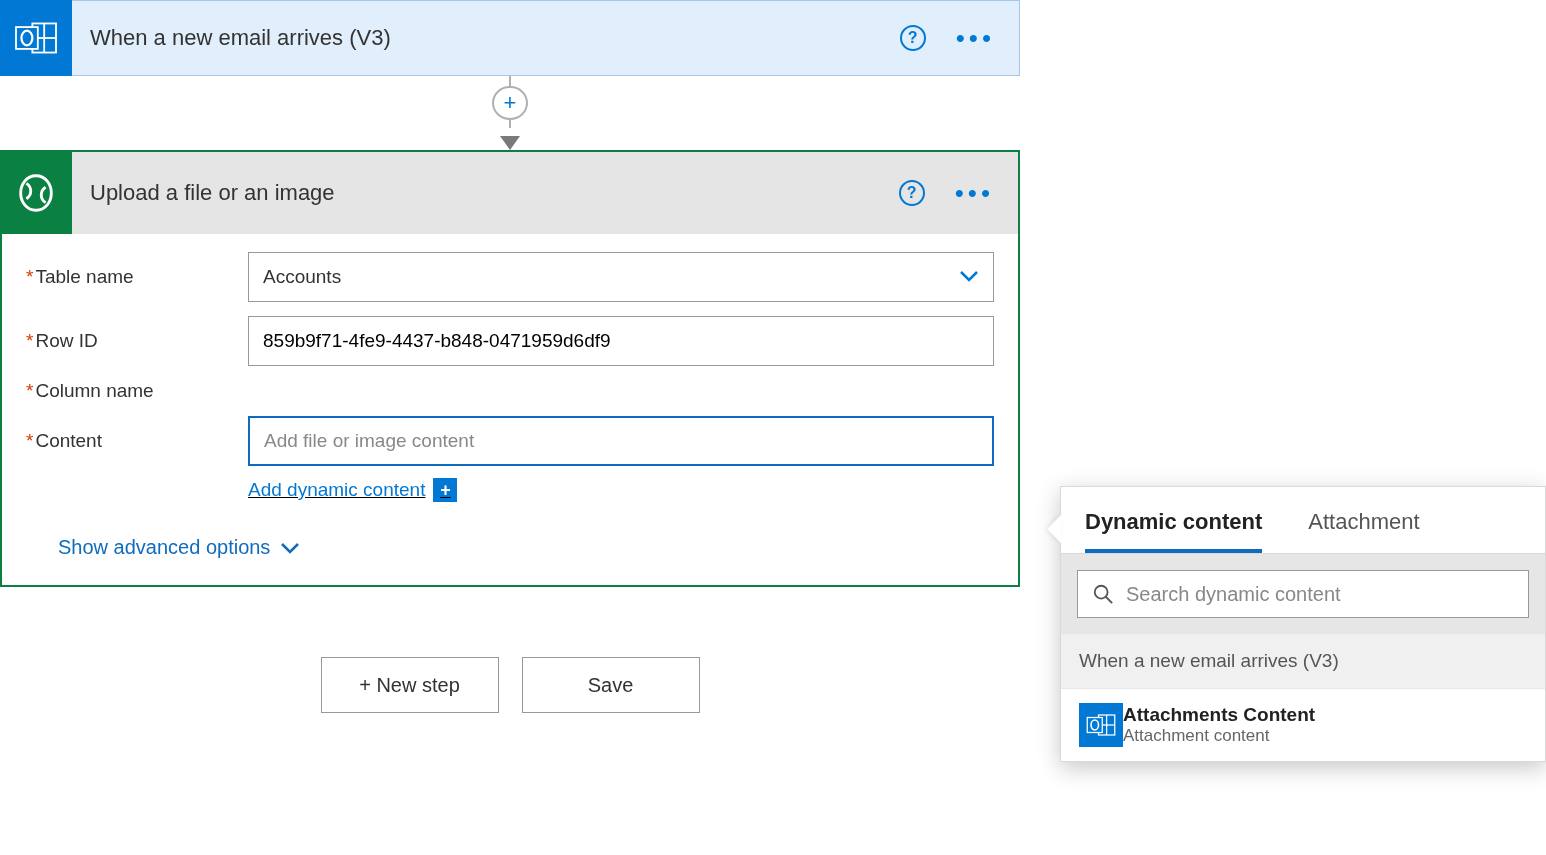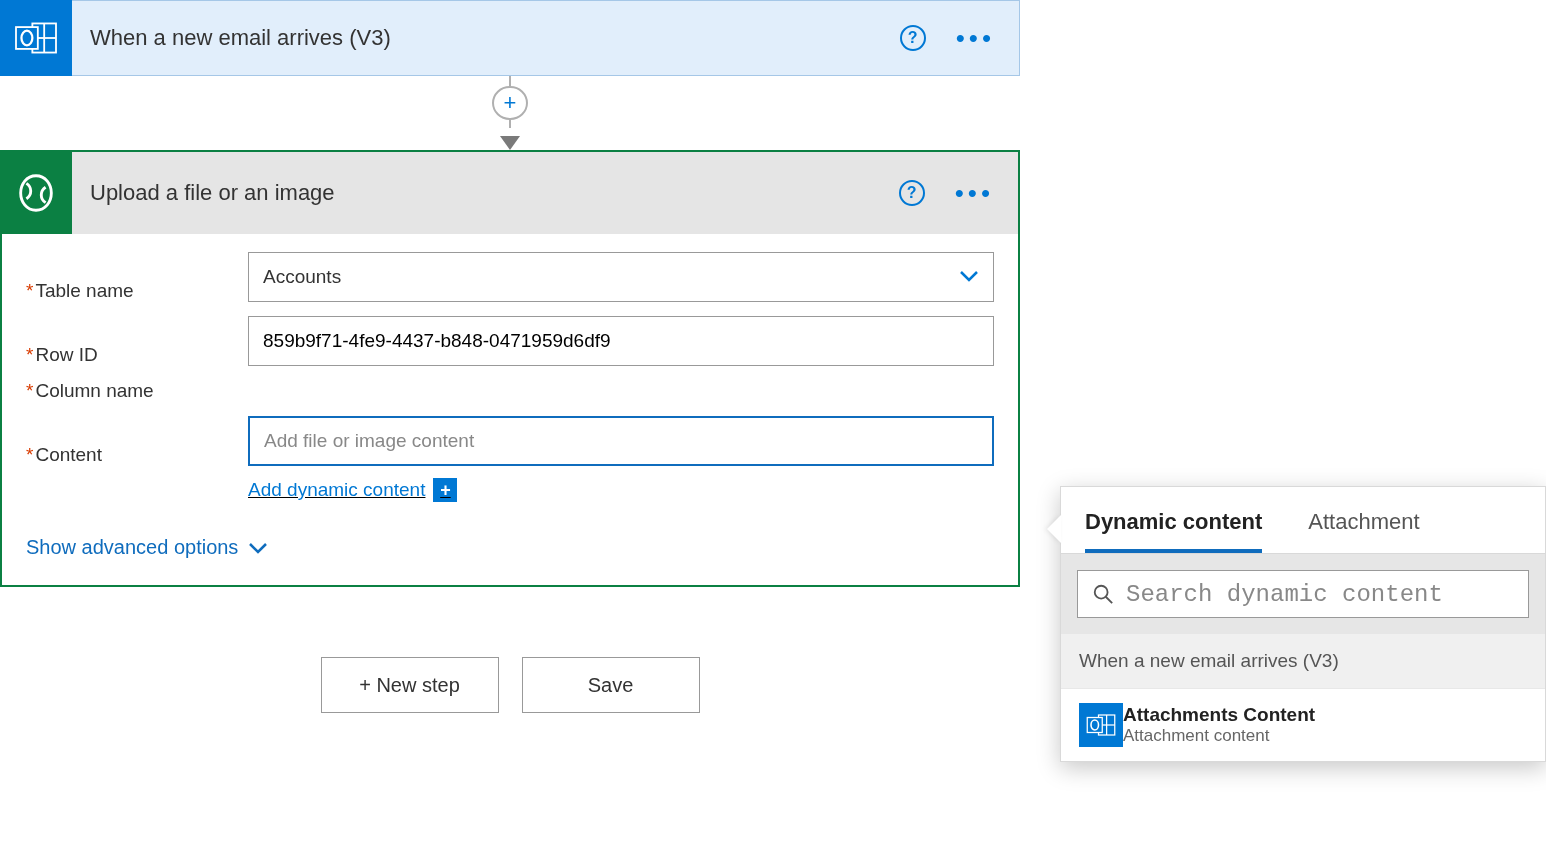--- a/index.html
+++ b/index.html
@@ -99,21 +99,21 @@
     .action-icon {
       width:72px; height:82px; margin:-2px 0 -2px -2px;
       background:#0b8043; display:flex; align-items:center; justify-content:center;
     }
     .action-icon svg { fill:#fff; }
 
     .action-body {
       background:#fff; padding:18px 24px 26px;
     }
     .form-row {
-      display:flex; align-items:flex-end; margin-bottom:14px;
+      display:flex; align-items:center; margin-bottom:14px;
     }
     .form-label {
       width:222px; font-size:19px; color:#333;
     }
     .req { color:#d83b01; margin-right:2px; }
     .form-control {
       flex:1; height:50px; border:1px solid #999;
       display:flex; align-items:center; padding:0 14px;
       font-size:19px; color:#333; background:#fff;
       justify-content:space-between;
@@ -136,21 +136,21 @@
     .add-dynamic-link {
       color:#0078d4; font-size:19px; cursor:pointer;
     }
     .add-dynamic-btn {
       width:24px; height:24px; background:#0078d4; color:#fff;
       display:inline-flex; align-items:center; justify-content:center;
       font-weight:700; font-size:18px; cursor:pointer;
     }
     .adv-link {
       display:flex; align-items:center; gap:10px;
-      color:#0f6cbd; font-size:20px; margin-top:34px; cursor:pointer;
+      color:#0f6cbd; font-size:20px; margin-top:34px; cursor:pointer;margin-left:32px;
     }
 
     
     .bottom-actions {
       display:flex; justify-content:center; gap:23px; margin-top:70px;
     }
     .btn {
       height:56px; min-width:178px; border:1px solid #999; background:#fff;
       font-size:20px; color:#333; display:flex; align-items:center; justify-content:center;
       cursor:pointer;
@@ -180,21 +180,21 @@
     .dyn-tab.active { color:#222; border-bottom-color:#0f6cbd; font-weight:600; }
     .dyn-search-wrap {
       background:#e6e6e6; padding:16px;
     }
     .dyn-search {
       background:#fff; border:1px solid #999; height:48px;
       display:flex; align-items:center; padding:0 14px; gap:12px;
     }
     .dyn-search svg{ fill:#555; }
     .dyn-search input{
-      border:none; outline:none; flex:1; font-size:24px; font-family:Liberation Mono, monospace;
+      border:none; outline:none; flex:1; font-size:20px; font-family:Liberation Sans, sans-serif;
     }
     .dyn-search input::placeholder{ color:#888; }
     .dyn-group-header {
       background:#f0f0f0; padding:16px 18px; font-size:19px; color:#555;
     }
     .dyn-item {
       display:flex; align-items:center; padding:14px 18px;
       border-top:1px solid #e8e8e8; cursor:pointer;
     }
     .dyn-item-icon {

